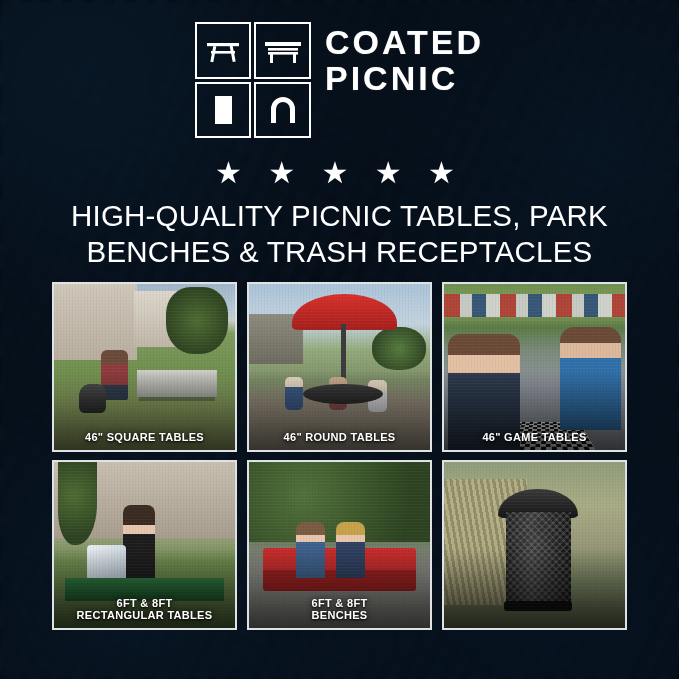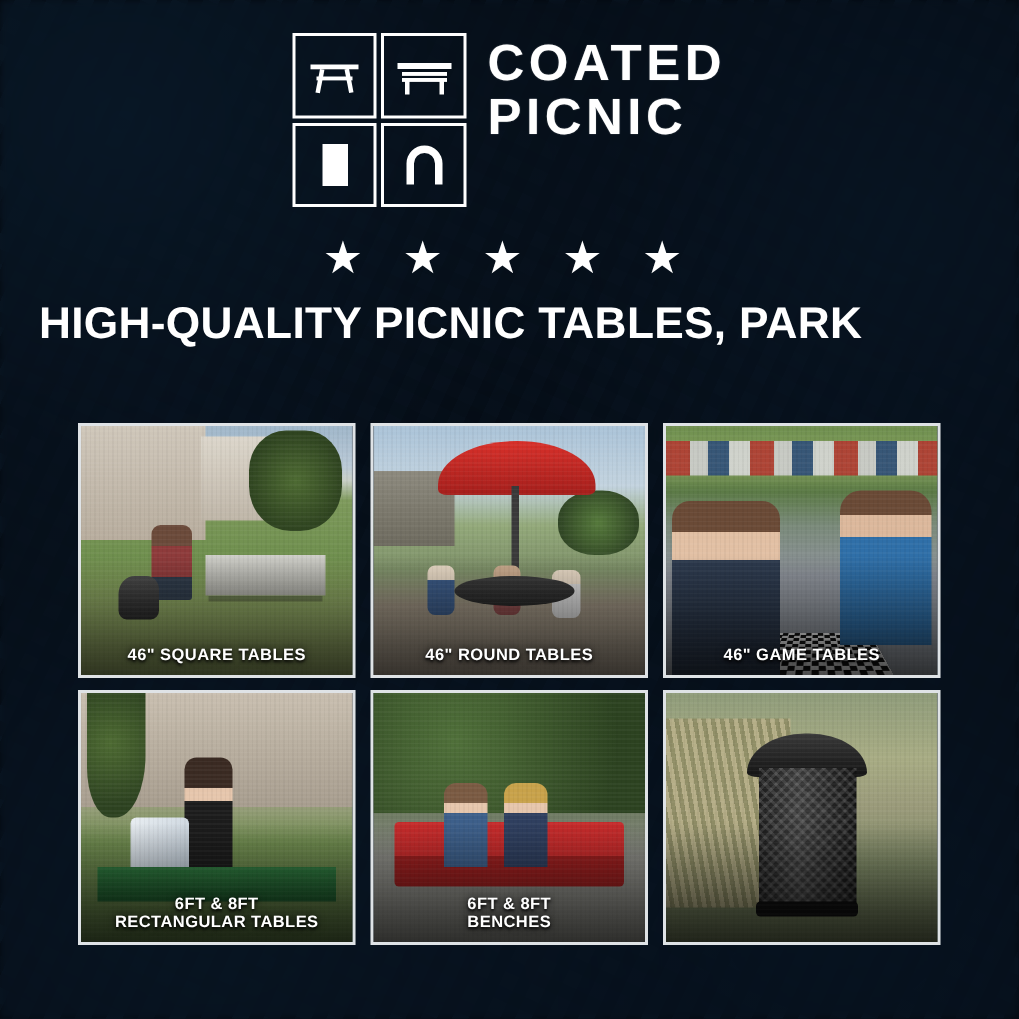--- a/index.html
+++ b/index.html
@@ -106,22 +106,23 @@
     font-size: 30px;
     letter-spacing: 9px;
     line-height: 1;
   }
 
   
   .headline {
     position: absolute;
     top: 198px;
     left: 0; right: 0;
+    text-align: center;
     color: #ffffff;
-    font-weight: 700;
+    font-weight: 400;
     font-size: 29.5px;
     letter-spacing: 0.2px;
     line-height: 1.22;
     padding: 0 26px;
   }
 
   
   .grid {
     position: absolute;
     top: 282px;
@@ -384,20 +385,21 @@
       <div class="logo-text">
         <div class="logo-line">COATED</div>
         <div class="logo-line">PICNIC</div>
       </div>
     </div>
 
     <div class="stars">★ ★ ★ ★ ★</div>
 
     <div class="headline">
       <div>HIGH-QUALITY PICNIC TABLES, PARK</div>
+      <div>BENCHES &amp; TRASH RECEPTACLES</div>
     </div>
 
     <div class="grid">
 
       <div class="tile">
         <div class="photo p1">
           <div class="bldg"></div>
             <div class="bldg2"></div>
             <div class="tree"></div>
           <div class="tbl"></div>

